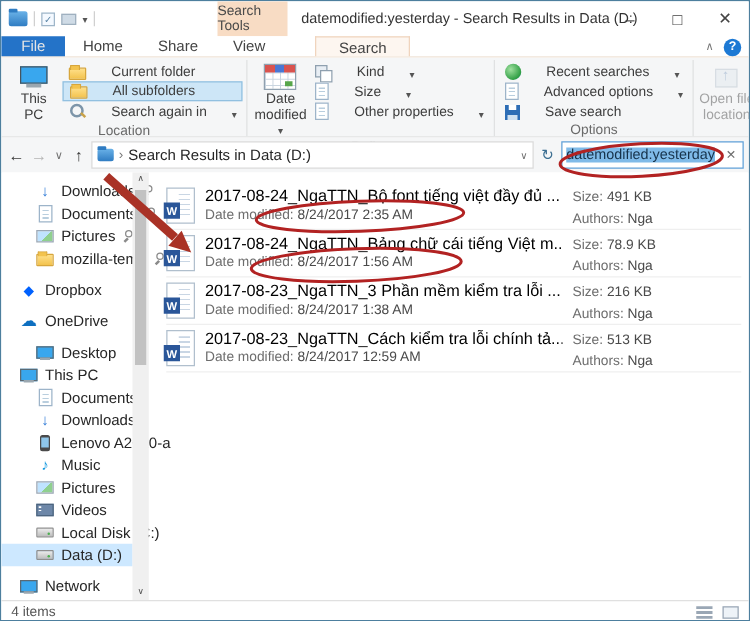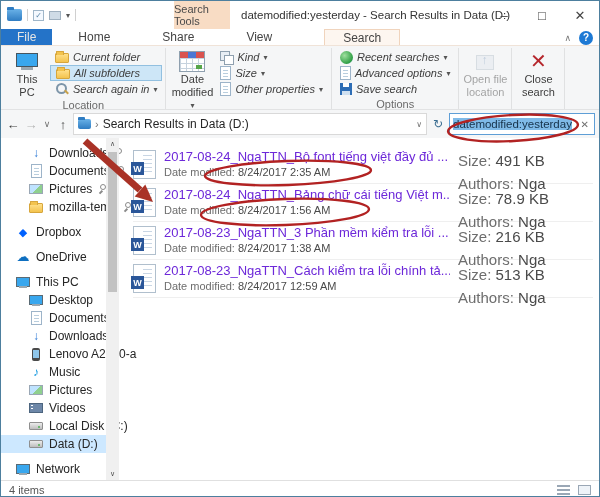--- a/index.html
+++ b/index.html
@@ -18,36 +18,36 @@
   .ic-check { width:11px; height:11px; border:1px solid #9fb6c9; background:#f4f9ff; color:#5c87a8; font-size:8px; line-height:9px; text-align:center; }
   .ic-folder-sm { width:12px; height:9px; background:#cfdbe6; border:1px solid #9fb0bf; position:relative; }
   .qat-drop { font-size:8px; color:#555; }
   .ctx-tools { position:absolute; left:173px; top:0; width:56px; height:28px; background:#f8dcc4; color:#4a4a4a; font-size:11px; display:flex; align-items:center; justify-content:center; }
   .win-title { position:absolute; left:240px; top:0; height:28px; display:flex; align-items:center; font-size:11.5px; color:#333; white-space:nowrap; }
   .win-controls { position:absolute; right:0; top:0; height:28px; display:flex; }
   .wc { width:38px; height:28px; display:flex; align-items:center; justify-content:center; font-size:13px; color:#444; }
 
   
   .tabrow { height:17px; background:#fff; display:flex; align-items:stretch; position:relative; border-bottom:1px solid #f0e3d8; }
-  .tab { padding:0 26px; display:flex; align-items:center; font-size:12px; color:#444; }
+  .tab { padding:0 14px; display:flex; align-items:center; font-size:12px; color:#444; }
   .tab-file { background:#2473c8; color:#e5e5e5; padding:0 16px; }
   .tab-search { background:#fdf6f0; border:1px solid #f0d4bd; border-bottom:none; margin-left:26px; padding:0 18px; }
   .ribbon-help { position:absolute; right:6px; top:0; height:17px; display:flex; align-items:center; gap:8px; }
   .collapse-chev { color:#777; font-size:9px; }
   .help-circle { width:14px; height:14px; border-radius:50%; background:#1d79d4; color:#fff; font-size:10px; font-weight:bold; display:flex; align-items:center; justify-content:center; }
 
   
   .ribbon { height:64px; background:#f5f6f7; border-bottom:1px solid #e2e3e4; display:flex; align-items:stretch; padding-top:2px; }
   .rgroup { display:flex; flex-direction:column; border-right:1px solid #e0e1e2; padding:0 3px; }
   .rgroup-body { flex:1; display:flex; align-items:flex-start; }
   .rgroup-cap { height:15px; text-align:center; font-size:11px; color:#6a6a6a; line-height:14px; }
   .rb-big { width:46px; display:flex; flex-direction:column; align-items:center; padding-top:2px; font-size:11px; color:#3d3d3d; text-align:center; line-height:1.15; }
   .rb-big .bicon { height:22px; display:flex; align-items:center; justify-content:center; margin-bottom:1px; }
   .rb-col { display:flex; flex-direction:column; justify-content:flex-start; padding-top:1px; }
-  .rb-small { display:flex; align-items:center; gap:4px; padding:1px 5px; font-size:11px; color:#3d3d3d; height:16px; white-space:nowrap;font-style:italic; }
+  .rb-small { display:flex; align-items:flex-end; gap:20px; padding:1px 5px; font-size:11px; color:#3d3d3d; height:16px; white-space:nowrap; }
   .rb-selected { background:#cde6f7; border:1px solid #92c0e0; }
   .drop { font-size:8px; color:#555; }
   .disabled { opacity:.45; }
 
   
   .ic-monitor { width:22px; height:17px; position:relative; }
   .ic-monitor::before { content:""; position:absolute; left:0; right:0; top:0; height:12px; background:#39a7ee; border:1px solid #46555f; }
   .ic-monitor::after { content:""; position:absolute; left:5px; right:5px; bottom:0; height:3px; background:#9aa7b0; }
   .ic-folder { width:14px; height:10px; background:linear-gradient(#ffe08a,#f3c34e); border:1px solid #d7a63c; border-radius:1px; position:relative; margin-top:2px; }
   .ic-folder::before { content:""; position:absolute; top:-3px; left:0; width:6px; height:3px; background:#f3c34e; border:1px solid #d7a63c; border-bottom:none; border-radius:1px 1px 0 0; }
@@ -120,24 +120,24 @@
   .scroll-fill { flex:1; }
 
   
   .filelist { flex:1; padding:8px 6px 0 14px; background:#fff; overflow:hidden; }
   .frow { height:38px; display:flex; align-items:flex-start; border-bottom:1px solid #efefef; padding-top:3px; gap:8px; }
   .word-icon { width:23px; height:29px; background:#fff; border:1px solid #b0bfcd; position:relative; flex:none; margin-top:1px; }
   .word-icon::before { content:""; position:absolute; left:9px; right:3px; top:4px; height:18px;
     background:repeating-linear-gradient(#c9d6e4 0 1px,transparent 1px 4px); }
   .word-badge { position:absolute; left:-3px; bottom:3px; width:13px; height:13px; background:#2a5699; color:#fff; font-size:9px; font-weight:bold; display:flex; align-items:center; justify-content:center; }
   .fmain { flex:1; min-width:0; }
-  .fname { font-size:13px; color:#6d28d9; white-space:nowrap; overflow:hidden; }
+  .fname { font-size:13px; color:#000000; white-space:nowrap; overflow:hidden; }
   .fdate { font-size:11px; color:#6d6d6d; margin-top:2px; white-space:nowrap; }
   .fdate b { font-weight:normal; color:#4a4a4a; }
-  .fmeta { width:135px; flex:none; font-size:15px; color:#6d6d6d; line-height:1.5; padding-top:1px; }
+  .fmeta { width:135px; flex:none; font-size:11px; color:#6d6d6d; line-height:1.5; padding-top:1px; }
   .fmeta b { font-weight:normal; color:#4a4a4a; }
 
   
   .statusbar { height:18px; border-top:1px solid #e0e0e0; background:#fff; display:flex; align-items:center; padding:0 8px; font-size:11px; color:#555; }
   .view-icons { margin-left:auto; display:flex; gap:8px; }
   .view-list { width:13px; height:10px; background:repeating-linear-gradient(#9aa7b5 0 2px,transparent 2px 4px); }
   .view-thumb { width:13px; height:10px; border:1px solid #9aa7b5; background:#eef3f8; }
 </style>
 </head>
 <body>
@@ -342,31 +342,31 @@
         <div class="side-item ind0">
           <span class="ic16 glyph-dbx">◆</span>
           <span>Dropbox</span>
         </div>
         <div class="side-gap"></div>
         <div class="side-item ind0">
           <span class="ic16 glyph-cloud">☁</span>
           <span>OneDrive</span>
         </div>
         <div class="side-gap"></div>
+        <div class="side-item ind1">
+          <span class="ic16">
+              <span class="ic-monitor-s"></span>
+            </span>
+          <span>Desktop</span>
+        </div>
         <div class="side-item ind0">
           <span class="ic16">
               <span class="ic-monitor-s"></span>
             </span>
           <span>This PC</span>
-        </div>
-        <div class="side-item ind1">
-          <span class="ic16">
-              <span class="ic-monitor-s"></span>
-            </span>
-          <span>Desktop</span>
         </div>
         <div class="side-item ind1">
           <span class="ic16">
               <span class="ic-page"></span>
             </span>
           <span>Documents</span>
         </div>
         <div class="side-item ind1">
           <span class="ic16 glyph-blue">↓</span>
           <span>Downloads</span>

